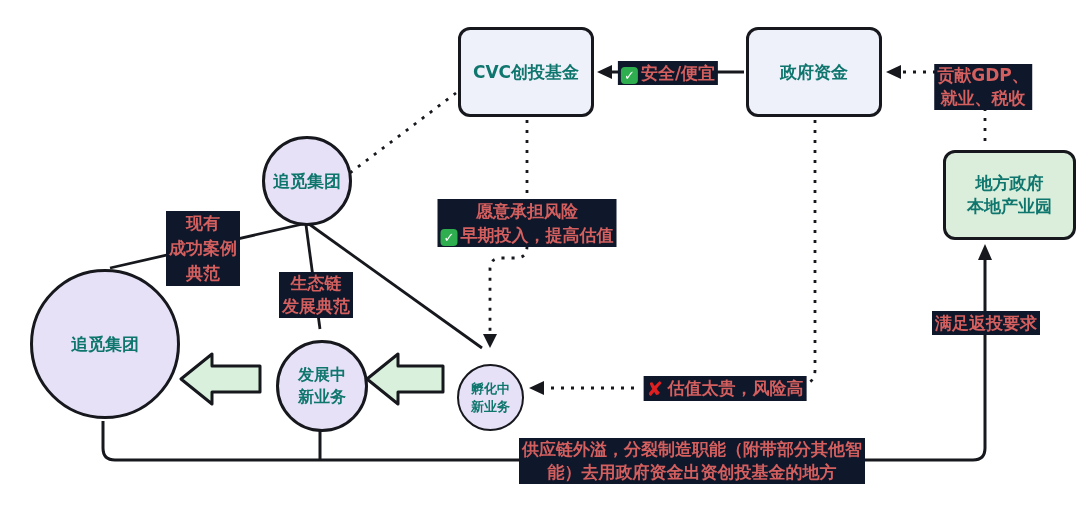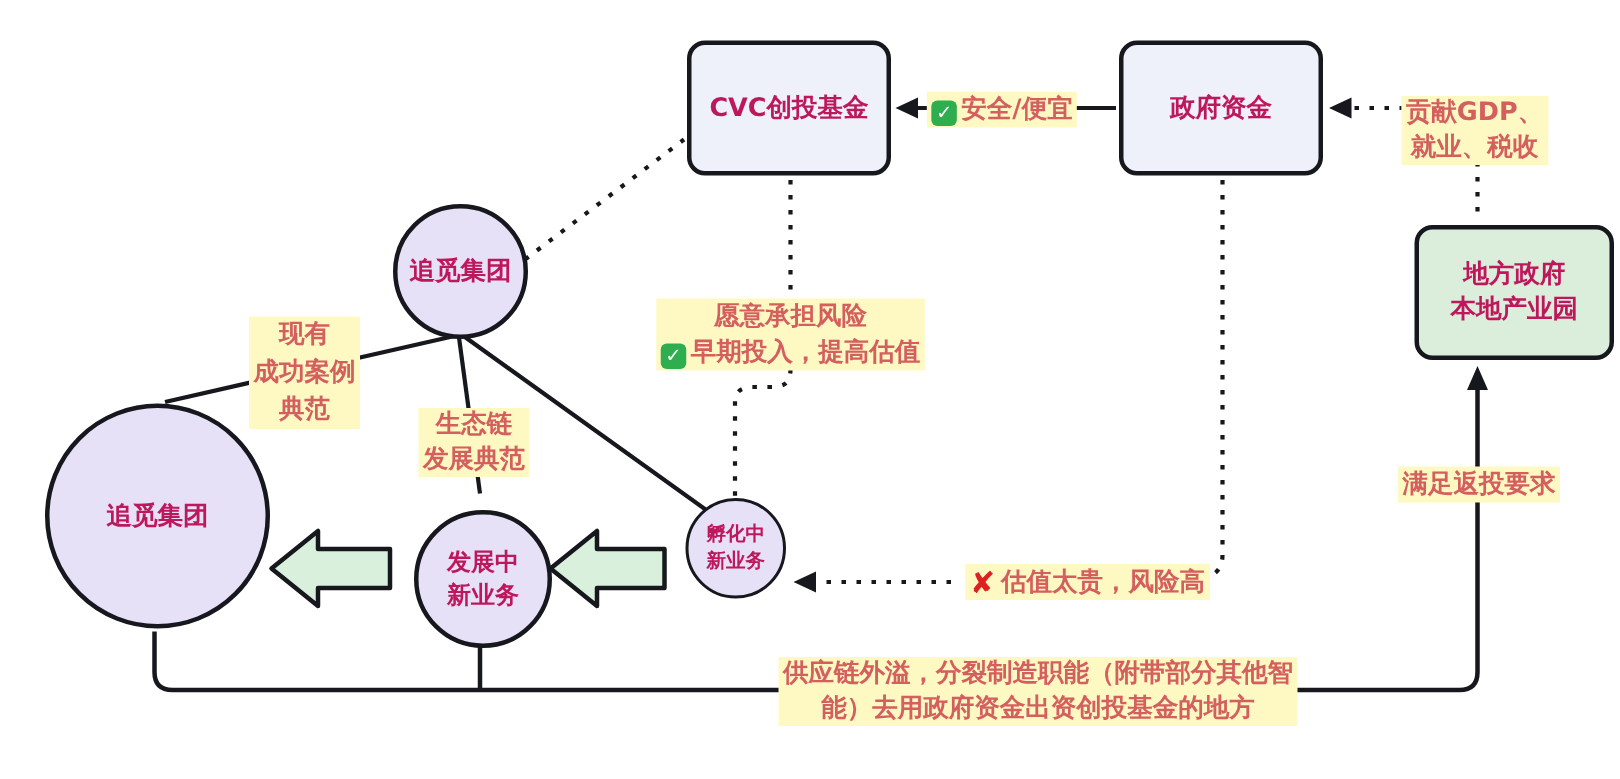--- a/index.html
+++ b/index.html
@@ -3,29 +3,29 @@
 <meta charset="utf-8">
 <style>
   html,body{margin:0;padding:0;background:#fff;}
   #canvas{
     position:relative;width:1080px;height:519px;background:#ffffff;overflow:hidden;
     font-family:"DejaVu Sans",sans-serif;
   }
   #wires{position:absolute;left:0;top:0;width:1080px;height:519px;}
   .node{
     position:absolute;display:flex;flex-direction:column;align-items:center;justify-content:center;
-    border:3px solid #16181d;background:#eef0fa;color:#be185d;font-weight:700;font-size:17px;
+    border:3px solid #16181d;background:#eef0fa;color:#0f766e;font-weight:700;font-size:17px;
     text-align:center;line-height:1.35;box-sizing:border-box;
   }
   .box{border-radius:12px;}
   .circle{border-radius:50%;background:#e6e1f7;}
   .green-box{background:#dbeedb;}
   .rlabel{
     position:absolute;transform:translateX(-50%);color:#d45f5f;font-weight:700;font-size:17px;
-    text-align:center;background:#fef9c3;padding:0 3px;line-height:24px;white-space:nowrap;
+    text-align:center;background:#0f172a;padding:0 3px;line-height:24px;white-space:nowrap;
   }
   .badge{
     display:inline-block;width:17px;height:17px;border-radius:4px;background:#2eae4e;color:#fff;
     font-size:13px;line-height:17px;text-align:center;font-weight:700;vertical-align:-1px;margin-right:3px;
   }
   .cross{color:#e02020;font-weight:900;font-size:20px;margin-right:4px;vertical-align:-2px;}
   .stroke{stroke:#16181d;fill:none;stroke-width:2.8;}
   .dashed{stroke-dasharray:3 7;}
   .head{fill:#16181d;stroke:none;}
   .block-arrow{fill:#d9f0dc;stroke:#16181d;stroke-width:3;stroke-linejoin:round;}
@@ -88,21 +88,21 @@
 
   <div class="node circle" style="left:30px;top:269px;width:150px;height:150px;">
     <span>追觅集团</span>
   </div>
 
   <div class="node circle" style="left:276px;top:340px;width:92px;height:92px;font-size:16px;">
     <span>发展中</span>
     <span>新业务</span>
   </div>
 
-  <div class="node circle" style="left:457px;top:332px;width:67px;height:67px;font-size:13px;border-width:2.5px;">
+  <div class="node circle" style="left:457px;top:364px;width:67px;height:67px;font-size:13px;border-width:2.5px;">
     <span>孵化中</span>
     <span>新业务</span>
   </div>
 
   <div class="rlabel" style="left:668px;top:61px;">
     <span class="badge">✓</span><span>安全/便宜</span>
   </div>
 
   <div class="rlabel" style="left:983px;top:64px;line-height:23px;">
     <div>贡献GDP、</div>

